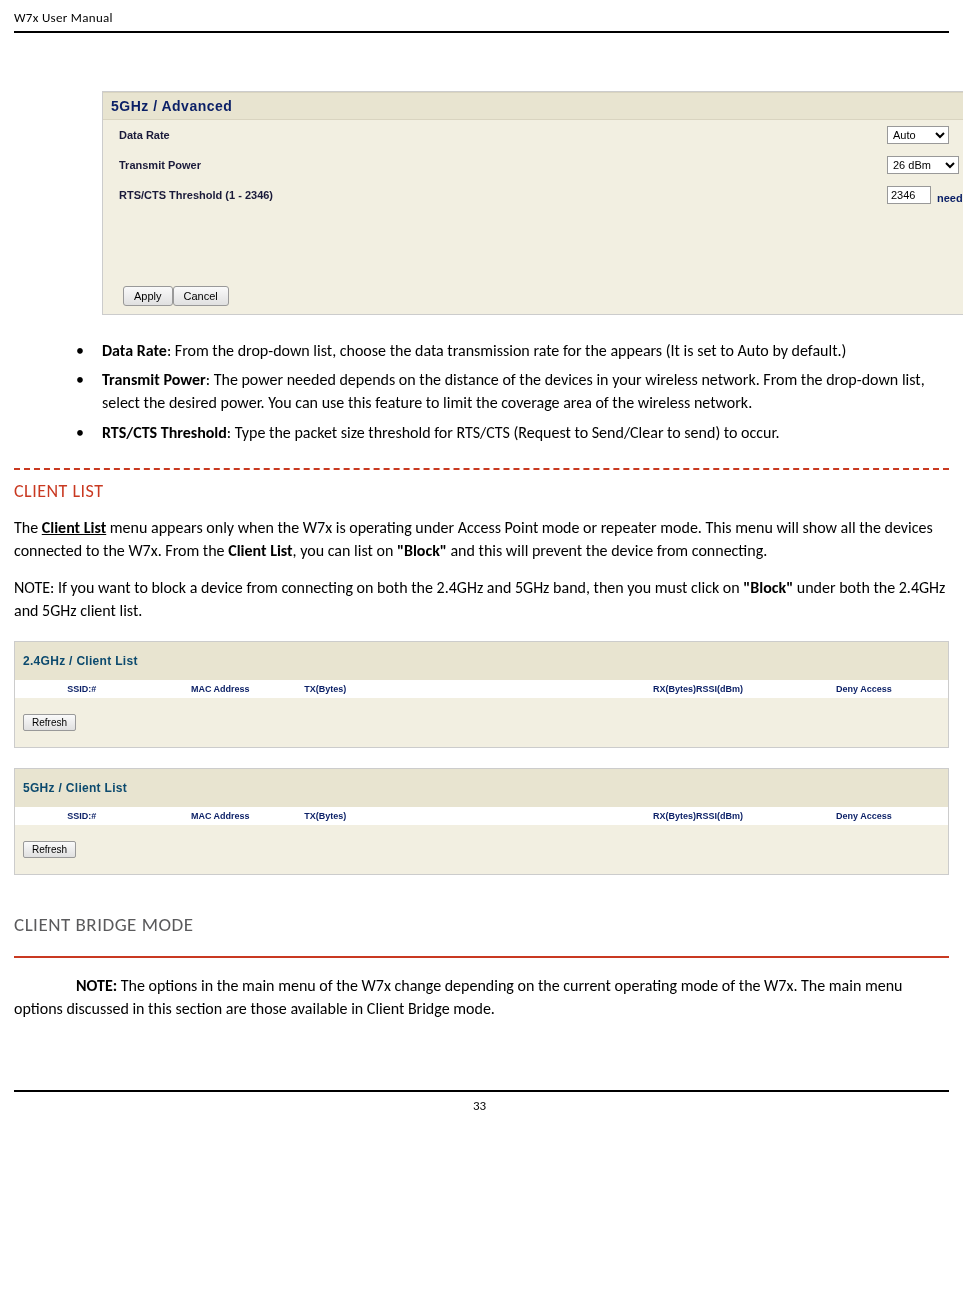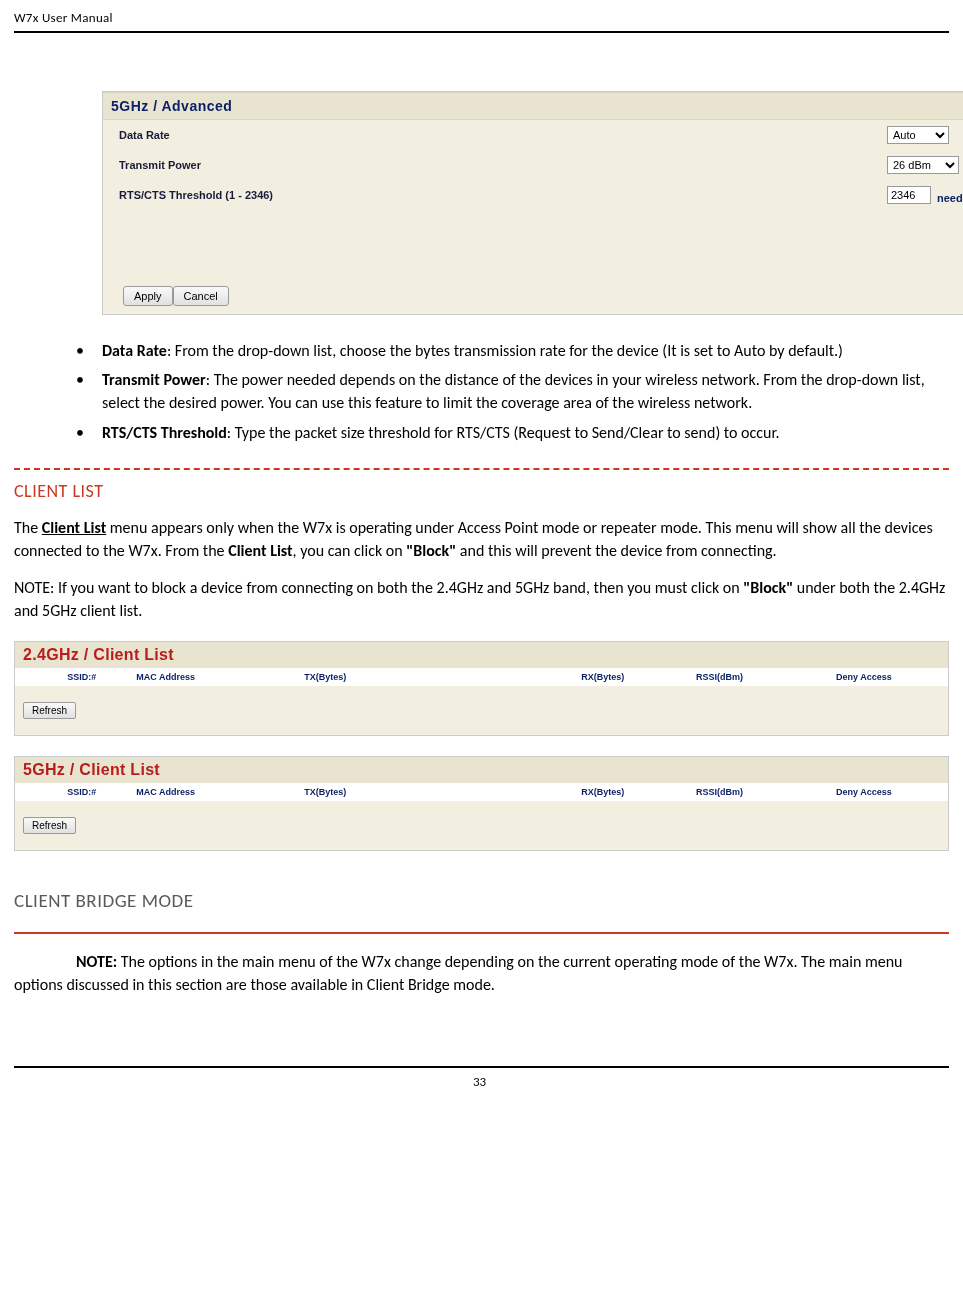--- a/index.html
+++ b/index.html
@@ -139,38 +139,38 @@
   }
   .clist {
     background: #f2efe1;
     border: 1px solid #ccc;
     font-family: Verdana, Arial, sans-serif;
     font-size: 10px;
     margin-bottom: 20px;
   }
   .clist-title {
     background: #e8e4d0;
-    color: #b91c1c;
-    font-weight: bold;
-    font-size: 16px;
-    padding: 4px 8px;
+    color: #0c4a6e;
+    font-weight: bold;
+    font-size: 12px;
+    padding: 12px 8px;
     letter-spacing: 0.3px;
   }
   .clist-head {
     background: #ffffff;
     display: flex;
     color: #0a1f66;
     font-weight: bold;
     font-size: 9px;
     padding: 4px 0;
   }
   .clist-head .col1 { width: 13%; text-align: center; padding-left: 12px; }
-  .clist-head .col2 { width: 18%; text-align: left; }
+  .clist-head .col2 { width: 18%; text-align: center; }
   .clist-head .col3 { width: 22%; text-align: left; }
-  .clist-head .col4 { width: 20%; text-align: center; }
+  .clist-head .col4 { width: 20%; text-align: right; }
   .clist-head .col5 { width: 15%; text-align: left; }
   .clist-head .col6 { width: 12%; text-align: left; }
   .clist-buttons {
     background: #f2efe1;
     padding: 16px 8px;
   }
   .clist-btn {
     font-size: 10px;
     padding: 2px 8px;
     border: 1px solid #999;
@@ -247,34 +247,34 @@
 
         <div class="s1-buttons">
           <button class="s1-btn">Apply</button>
           <button class="s1-btn">Cancel</button>
         </div>
       </div>
     </div>
 
     <ul class="bullets">
       <li>
-        <span class="b">Data Rate</span><span>: From the drop-down list, choose the bytes transmission rate for the device (It is set to Auto by default.)</span>
+        <span class="b">Data Rate</span><span>: From the drop-down list, choose the data transmission rate for the appears (It is set to Auto by default.)</span>
       </li>
       <li>
         <span class="b">Transmit Power</span><span>: The power needed depends on the </span><span>distance of the devices in your wireless network. From the drop-down list, select the desired power. You can use this feature to limit the coverage area of the wireless network.</span>
       </li>
       <li>
         <span class="b">RTS/CTS Threshold</span><span>: Type the packet size threshold for RTS/CTS (Request to Send/Clear to send) to occur.</span>
       </li>
     </ul>
 
     <div class="dashed-heading">CLIENT LIST</div>
 
     <p class="para">
-      <span>The </span><span class="b underline">Client List</span><span> menu appears only when the W7x is operating under Access Point mode or repeater mode. This menu will show all the devices connected to the W7x. From the </span><span class="b">Client List</span><span>, you can click on </span><span class="b">"Block"</span><span> and this will prevent the device from connecting.</span>
+      <span>The </span><span class="b underline">Client List</span><span> menu appears only when the W7x is operating under Access Point mode or repeater mode. This menu will show all the devices connected to the W7x. From the </span><span class="b">Client List</span><span>, you can list on </span><span class="b">"Block"</span><span> and this will prevent the device from connecting.</span>
     </p>
 
     <p class="para">
       <span>NOTE: If you want to block a device from connecting on both the 2.4GHz and 5GHz band, then you must click on </span><span class="b">"Block"</span><span> under both the 2.4GHz and 5GHz client list.</span>
     </p>
 
     <div class="clientlists">
       <div class="clist">
         <div class="clist-title">2.4GHz / Client List</div>
         <div class="clist-head">

